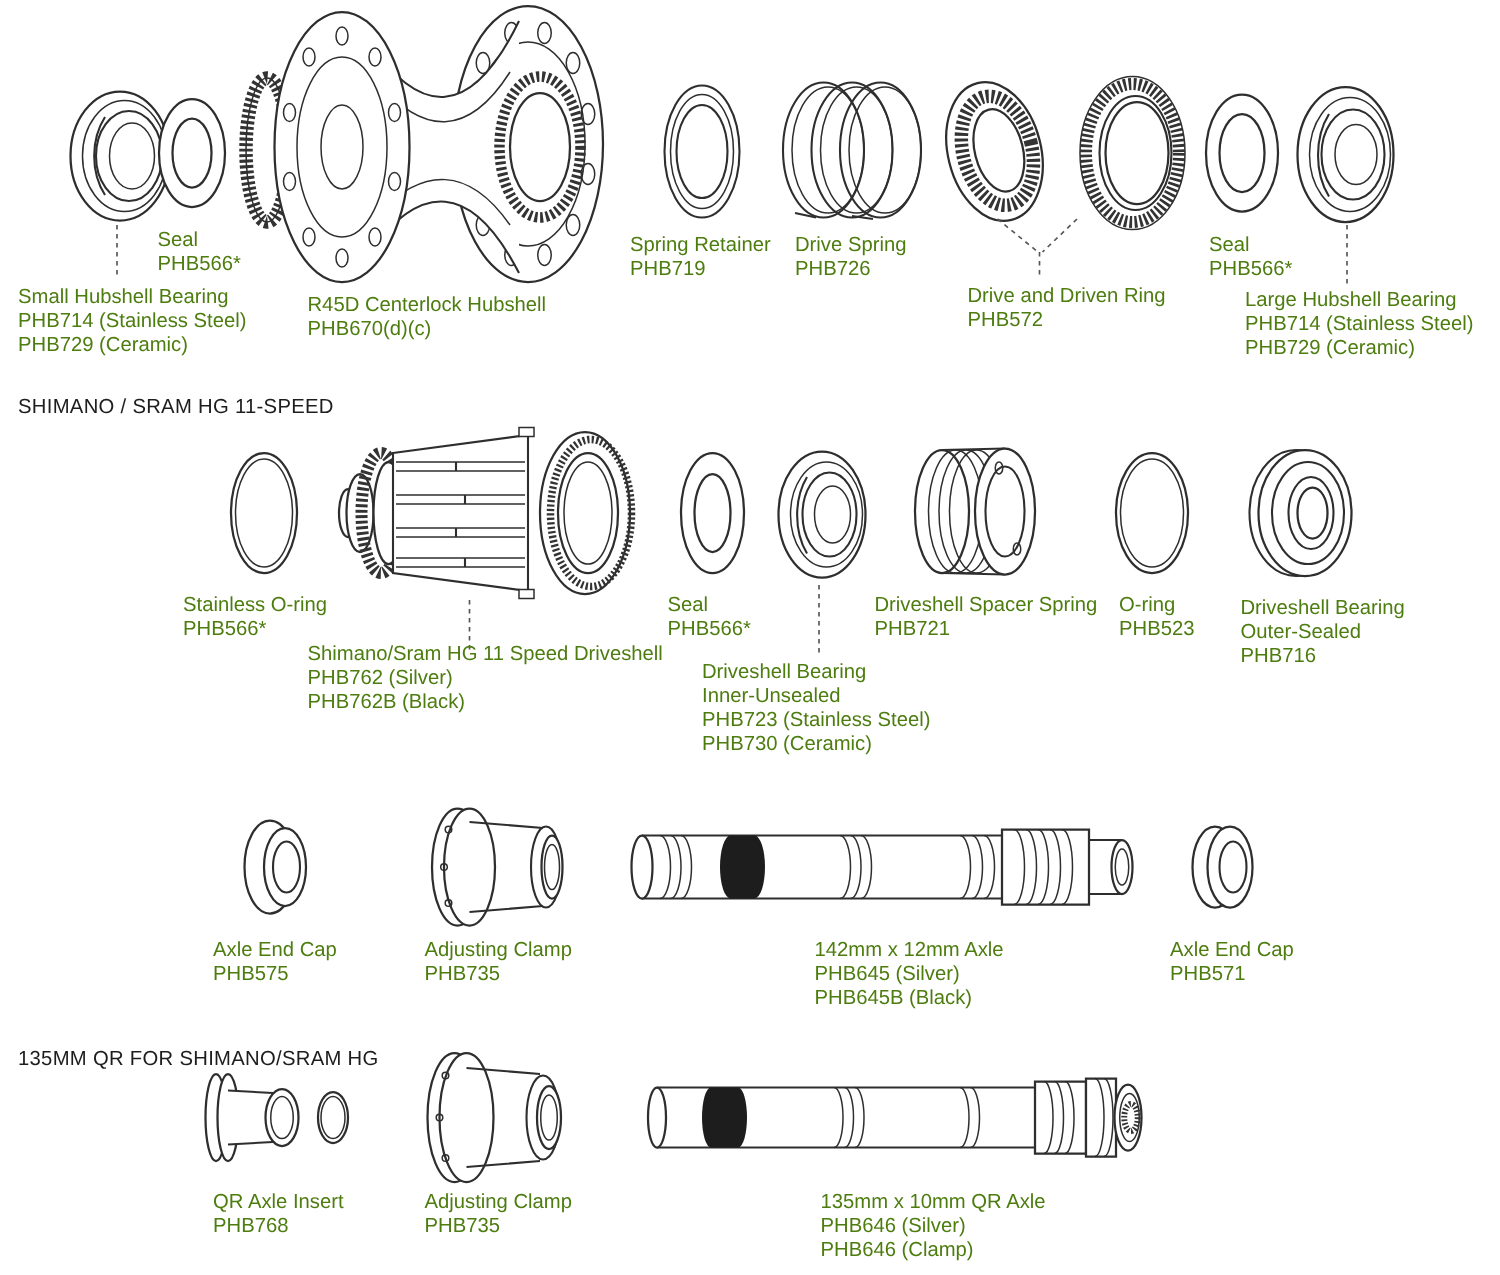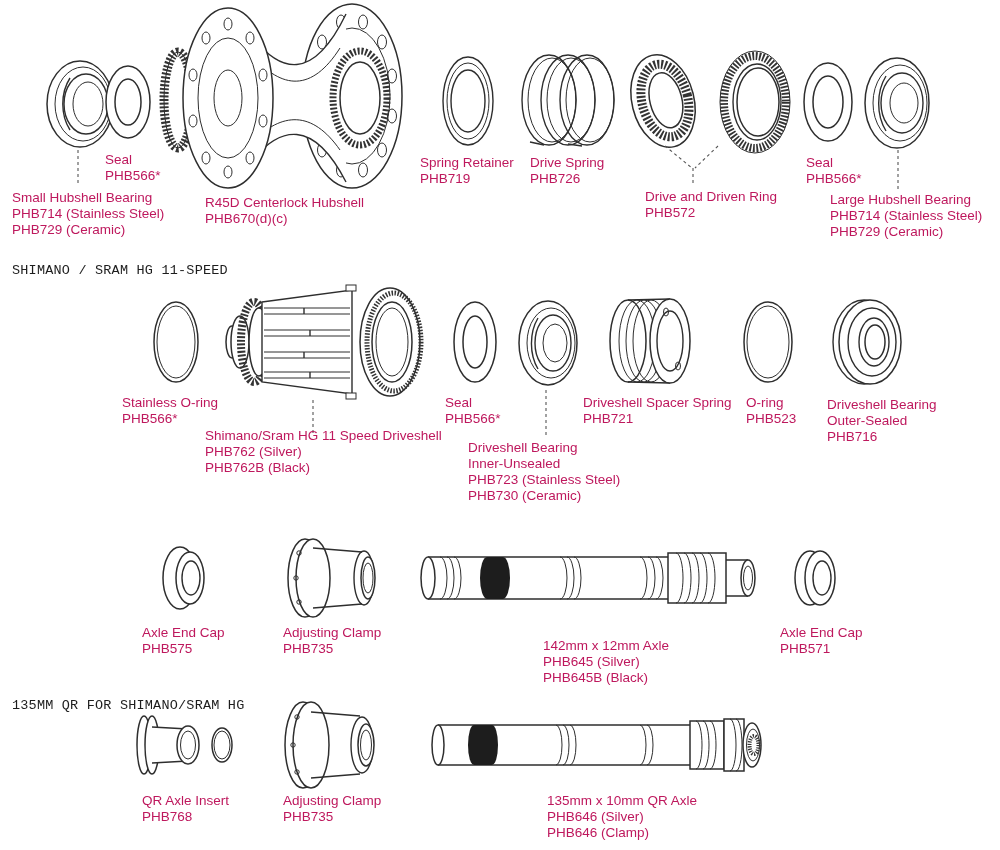--- a/index.html
+++ b/index.html
@@ -1,19 +1,19 @@
 <!DOCTYPE html>
 <html><head>
 <meta charset="utf-8">
 <style>
   html,body{margin:0;padding:0;background:#ffffff;}
   .stage{position:relative;width:1000px;height:850px;background:#fff;overflow:hidden;
          font-family:"Liberation Sans",sans-serif;}
-  .lbl{position:absolute;font-size:13.5px;line-height:16px;color:#be185d;white-space:nowrap;}
-  .hdr{position:absolute;font-size:13.5px;line-height:16px;color:#1d1d1d;white-space:nowrap;letter-spacing:.2px;font-family:Liberation Mono, monospace;}
+  .lbl{position:absolute;font-size:13.5px;line-height:16px;color:#4d7c0f;white-space:nowrap;}
+  .hdr{position:absolute;font-size:13.5px;line-height:16px;color:#1d1d1d;white-space:nowrap;letter-spacing:.2px;}
   svg.art{position:absolute;left:0;top:0;}
   
   .s  {fill:none;stroke:#2e2e2e;stroke-width:1.4;}
   .sw {fill:#ffffff;stroke:#2e2e2e;stroke-width:1.5;}
   .th {fill:none;stroke:#2e2e2e;stroke-width:1;}
   .t  {fill:none;stroke:#333333;}
   .dk {fill:#1d1d1d;stroke:none;}
   .ldr{fill:none;stroke:#555555;stroke-width:1.1;stroke-dasharray:3 3;}
 </style>
 </head>
@@ -343,21 +343,21 @@
   </div>
 
   <div class="lbl" style="left:142px;top:625px">
     <div>Axle End Cap</div>
     <div>PHB575</div>
   </div>
   <div class="lbl" style="left:283px;top:625px">
     <div>Adjusting Clamp</div>
     <div>PHB735</div>
   </div>
-  <div class="lbl" style="left:543px;top:638px">
+  <div class="lbl" style="left:543px;top:625px">
     <div>142mm x 12mm Axle</div>
     <div>PHB645 (Silver)</div>
     <div>PHB645B (Black)</div>
   </div>
   <div class="lbl" style="left:780px;top:625px">
     <div>Axle End Cap</div>
     <div>PHB571</div>
   </div>
 
   <div class="lbl" style="left:142px;top:793px">

